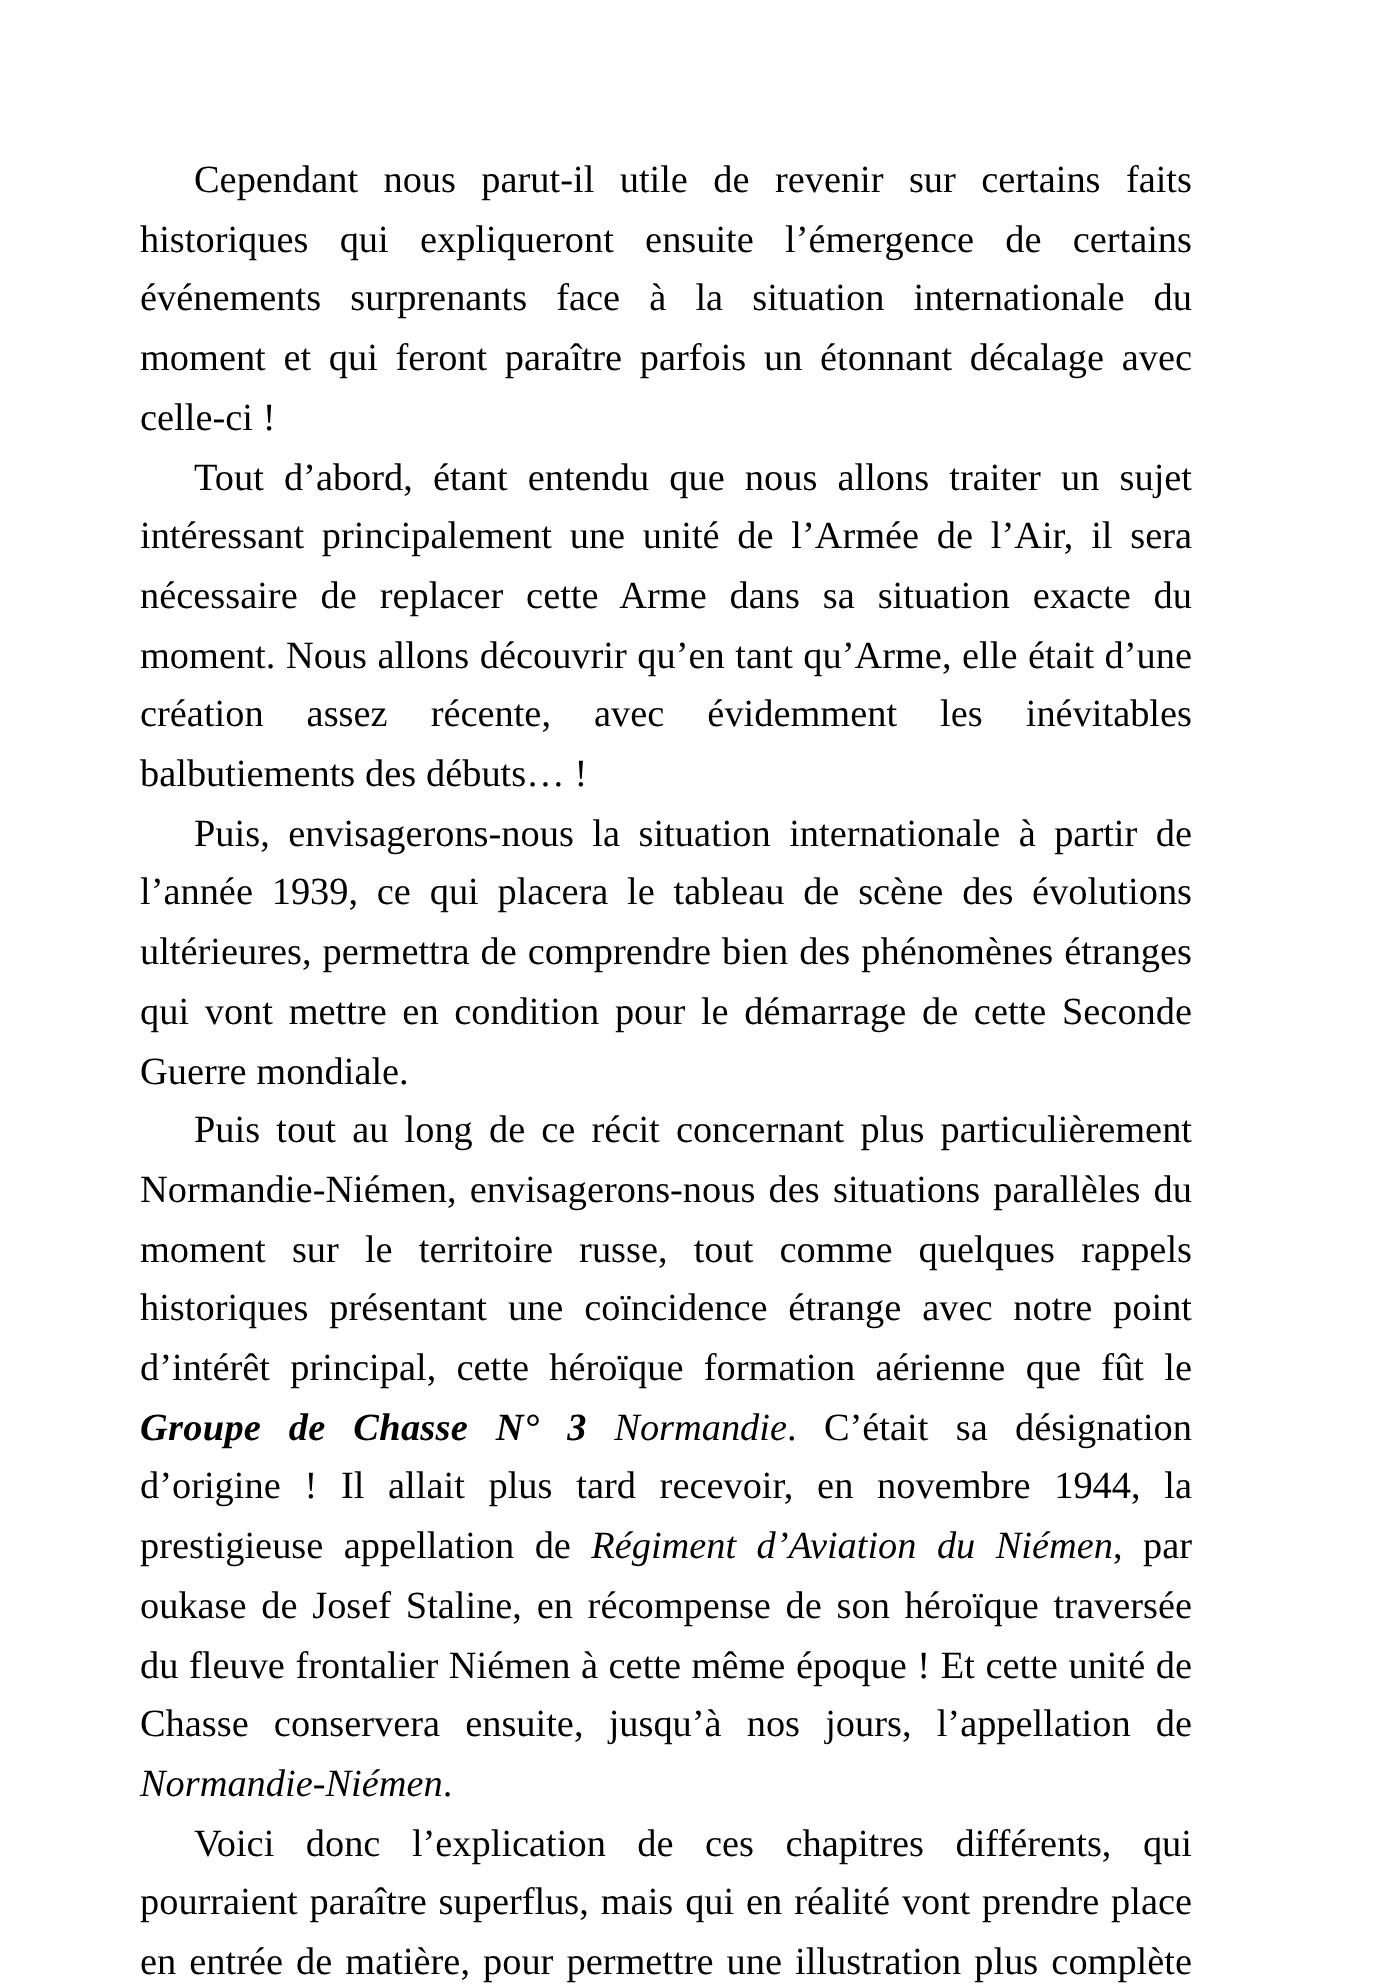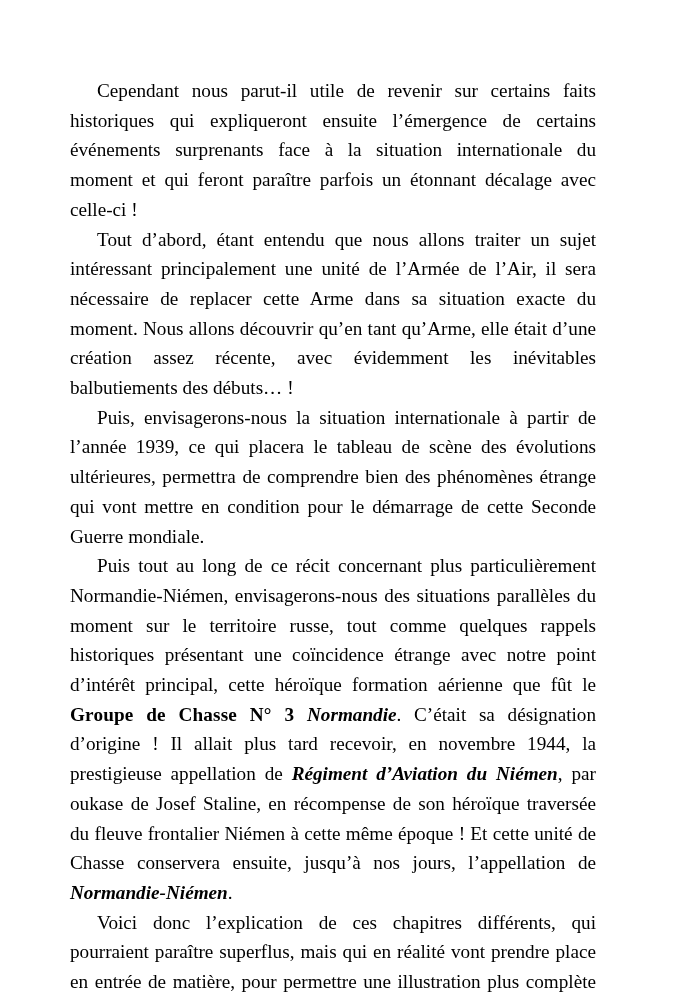--- a/index.html
+++ b/index.html
@@ -47,45 +47,46 @@
   
   p.para:last-child {
     margin-bottom: 0;
   }
 
   .it {
   }
 
   .bi {
     font-style: italic;
-    font-weight: bold;
+    font-weight: normal;
   }
 
   
   .bd-track {
     font-weight: bold;
     letter-spacing: 0.15px;
+    font-style: italic;
   }
 </style>
 </head>
 <body>
 
 <div class="page">
   <div class="text-block">
 
     <p class="para">
       <span>Cependant nous parut-il utile de revenir sur certains faits historiques qui expliqueront ensuite l’émergence de certains événements surprenants face à la situation internationale du moment et qui feront paraître parfois un étonnant décalage avec celle-ci !</span>
     </p>
 
     <p class="para">
       <span>Tout d’abord, étant entendu que nous allons traiter un sujet intéressant principalement une unité de l’Armée de l’Air, il sera nécessaire de replacer cette Arme dans sa situation exacte du moment. Nous allons découvrir qu’en tant qu’</span><span class="it">Arme</span><span>, elle était d’une création assez récente, avec évidemment les inévitables </span><span class="it">balbutiements</span><span> des débuts… !</span>
     </p>
 
     <p class="para">
-      <span>Puis, envisagerons-nous la situation internationale à partir de l’année 1939, ce qui placera le tableau de scène des évolutions ultérieures, permettra de comprendre bien des phénomènes étrange qui vont mettre en condition pour le démarrage de cette Seconde Guerre mondiale.</span>
+      <span>Puis, envisagerons-nous la situation internationale à partir de l’année 1939, ce qui placera le tableau de scène des évolutions ultérieures, permettra de comprendre bien des phénomènes étranges qui vont mettre en condition pour le démarrage de cette Seconde Guerre mondiale.</span>
     </p>
 
     <p class="para">
       <span>Puis tout au long de ce récit concernant plus particulièrement </span><span class="it">Normandie-Niémen</span><span>, envisagerons-nous des situations parallèles du moment sur le territoire russe, tout comme quelques rappels historiques présentant une coïncidence étrange avec notre point d’intérêt principal, cette héroïque formation aérienne que fût le </span><span class="bd-track">Groupe de Chasse N° 3 </span><span class="bi">Normandie</span><span>. C’était sa désignation d’origine ! Il allait plus tard recevoir, en novembre 1944, la prestigieuse appellation de </span><span class="bi">Régiment d’Aviation du Niémen</span><span>, par oukase de Josef Staline, en récompense de son héroïque traversée du fleuve frontalier </span><span class="it">Niémen</span><span> à cette même époque ! Et cette unité de Chasse conservera ensuite, jusqu’à nos jours, l’appellation de </span><span class="bi">Normandie-Niémen</span><span>.</span>
     </p>
 
     <p class="para">
       <span>Voici donc l’explication de ces chapitres différents, qui pourraient paraître superflus, mais qui en réalité vont prendre place en entrée de matière, pour permettre une illustration plus complète de notre relation.</span>
     </p>
 

